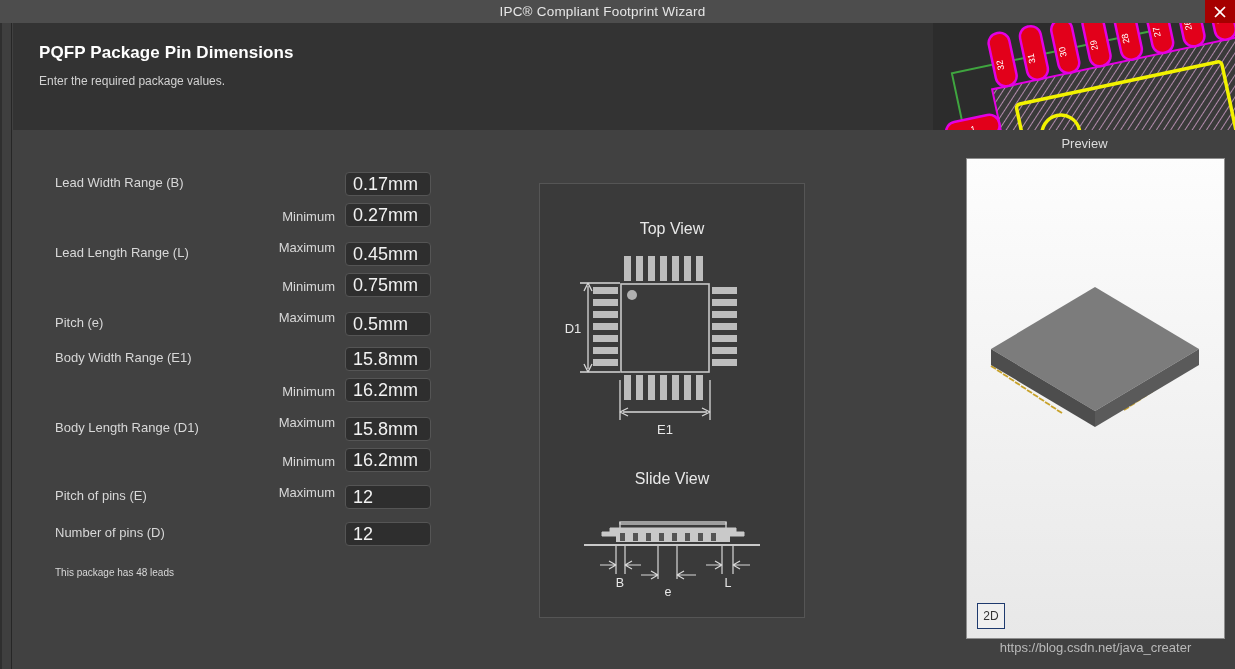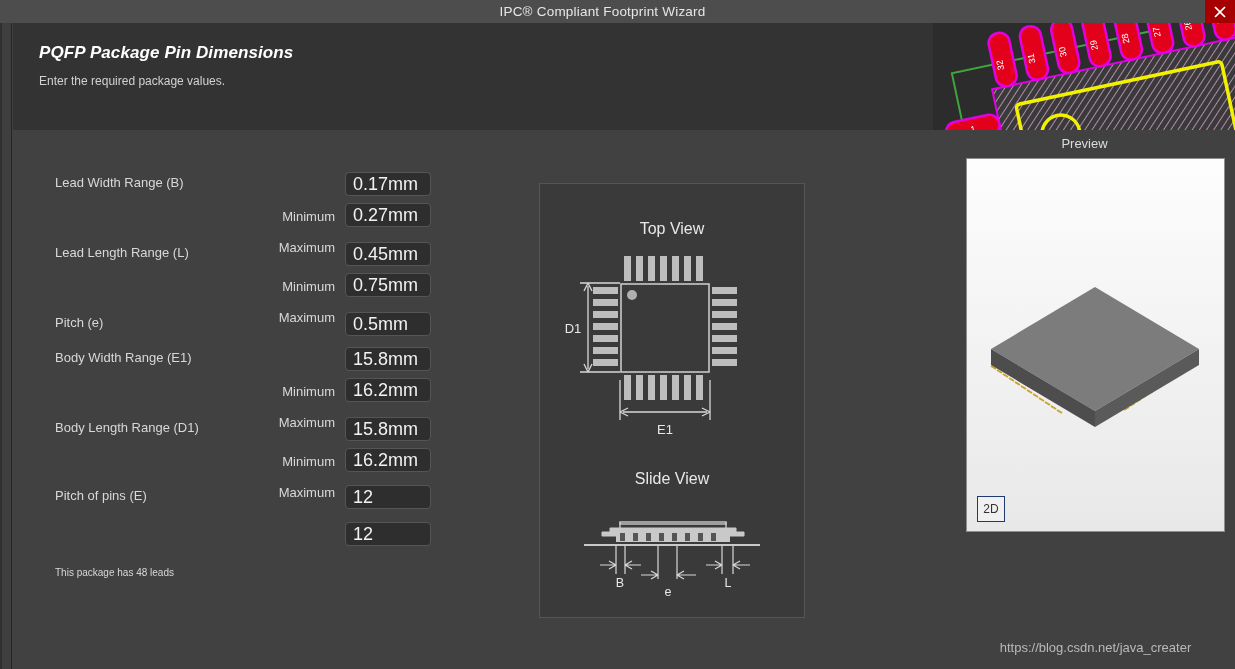--- a/index.html
+++ b/index.html
@@ -64,21 +64,20 @@
     width: 1225px; height: 107px;
     background: #333333;
     overflow: hidden;
   }
   .header-title {
     position: absolute; left: 26px; top: 20px;
     color: #ffffff;
     font-size: 17px;
     font-weight: bold;
     letter-spacing: .1px;
-    font-style: italic;
   }
   .header-sub {
     position: absolute; left: 26px; top: 51px;
     color: #d2d2d2;
     font-size: 12px;
   }
 
   
   .fp-preview {
     position: absolute; right: 0; top: 0;
@@ -157,21 +156,21 @@
   .preview-label {
     position: absolute; right: 0; top: 107px;
     width: 305px;
     text-align: center;
     color: #dcdcdc;
     font-size: 13px;
     line-height: 28px;
   }
   .preview3d {
     position: absolute; left: 966px; top: 158px;
-    width: 259px; height: 374px;
+    width: 259px; height: 481px;
     background: linear-gradient(#fdfdfd, #e8e8e8);
     border: 1px solid #8e8e8e;
     box-sizing: border-box;
     overflow: hidden;
   }
   .btn-2d {
     position: absolute; left: 10px; bottom: 9px;
     width: 28px; height: 26px;
     background: #f0f0f0;
     border: 1px solid #1e3a6e;
@@ -327,20 +326,21 @@
             <input class="fvalue" type="text" value="16.2mm" style="">
           </div>
 
           <div class="frow" style="top:346px">
             <div class="flabel">Pitch of pins (E)</div>
             <div class="fminmax"></div>
             <input class="fvalue" type="text" value="12" style="">
           </div>
 
           <div class="frow" style="top:383px">
+            <div class="flabel">Number of pins (D)</div>
             <div class="fminmax"></div>
             <input class="fvalue" type="text" value="12" style="">
           </div>
 
           <div class="fnote" style="top:428px">This package has 48 leads</div>
         </div>
 
         <div class="diagram-panel">
           <svg width="264" height="433" viewBox="0 0 264 433">
 

